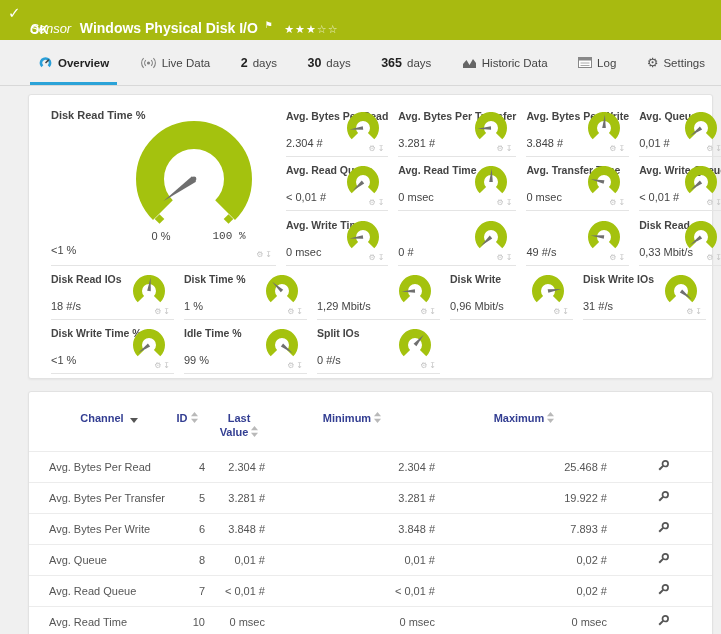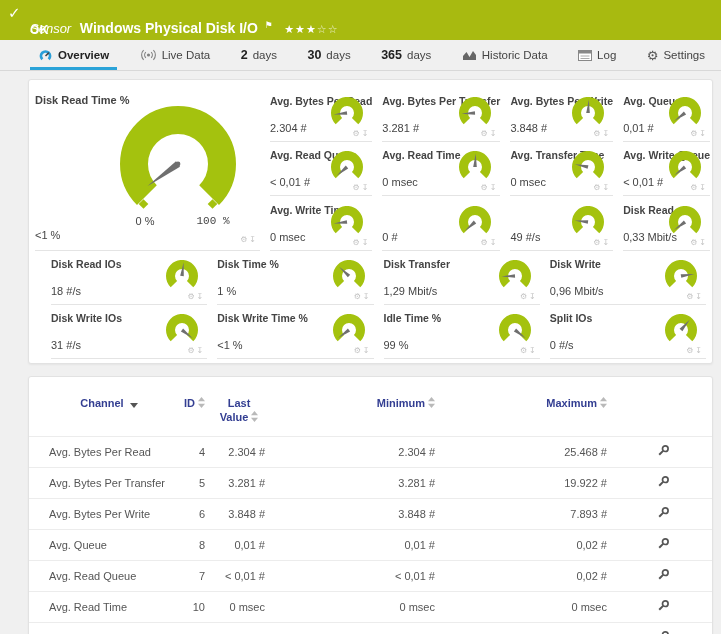--- a/index.html
+++ b/index.html
@@ -11,61 +11,61 @@
   .check { position:absolute; left:8px; top:4px; font-size:15px; font-weight:bold; }
   .title-line { position:absolute; left:30px; top:20px; white-space:nowrap; font-size:13px; }
   .title-line em { font-style:italic; font-weight:normal; margin-right:5px; }
   .title-line b { font-size:14px; font-weight:bold; }
   .flag { font-size:9px; vertical-align:super; margin-left:3px; }
   .stars { font-size:11px; margin-left:8px; letter-spacing:1px; }
   .stars .empty { opacity:.75; }
   .status-ok { position:absolute; left:30px; top:23px; font-size:12px; font-weight:bold; letter-spacing:.5px; }
 
   
-  .tabs { height:31px; background:#f0f0f0; border-bottom:1px solid #d8d8d8;
+  .tabs { height:46px; background:#f0f0f0; border-bottom:1px solid #d8d8d8;
           display:flex; align-items:stretch; justify-content:space-between;
           padding:0 16px 0 38px; }
   .tab { display:flex; align-items:center; gap:5px; position:relative; cursor:pointer;
          font-size:11.5px; color:#444; white-space:nowrap; }
   .tab.active { font-weight:bold; color:#222; }
   .tab.active::after { content:""; position:absolute; left:-8px; right:-8px; bottom:0;
                        height:3px; background:#2ba3d8; }
   .tab-num { font-weight:bold; color:#222; font-size:12.5px; }
   .gear-glyph { font-size:13px; color:#555; line-height:1; }
 
   
   .content { padding:8px 8px 0 28px; }
   .panel { background:#fff; border:1px solid #e2e2e2; border-radius:3px; box-shadow:0 1px 2px rgba(0,0,0,.05); }
-  .gauges-panel { padding:8px 6px 4px 6px; margin-bottom:12px; }
+  .gauges-panel { padding:8px 6px 4px 22px; margin-bottom:12px; }
 
   .top-flex { display:flex; }
   .big-cell { width:225px; min-width:225px; height:163px; position:relative;
               border-bottom:1px solid #e4e4e4; margin-right:10px; }
   .grid4 { flex:1; display:grid; grid-template-columns:repeat(4,1fr); column-gap:10px; }
-  .grid6 { display:grid; grid-template-columns:repeat(4,1fr); column-gap:10px;margin-left:16px; }
+  .grid6 { display:grid; grid-template-columns:repeat(5,1fr); column-gap:10px; }
   .mini-cell { position:relative; height:54px; border-bottom:1px solid #e4e4e4; overflow:visible; }
   .cell-title { display:block; padding-top:7px; font-size:10.5px; font-weight:bold; color:#444; white-space:nowrap; }
   .mini-cell svg.dial { position:absolute; right:3px; top:9px; }
   .cell-value { position:absolute; left:0; bottom:7px; font-size:11px; color:#444; white-space:nowrap; }
   .cell-icons { position:absolute; right:2px; bottom:3px; font-size:8px; color:#c4c4c4; letter-spacing:2px; cursor:pointer; }
 
   .big-title { display:block; padding-top:6px; font-size:11px; font-weight:bold; color:#444; }
   .big-dial { position:absolute; left:38px; top:12px; }
   .scale-label { position:absolute; top:127px; width:44px; text-align:center; font-size:11px; color:#444; }
   .scale-min { left:88px; } .scale-max { left:156px;font-family:Liberation Mono, monospace; }
   .big-value { position:absolute; left:0; bottom:9px; font-size:11px; color:#444; }
   .big-icons { position:absolute; right:2px; bottom:6px; font-size:8px; color:#c4c4c4; letter-spacing:2px; cursor:pointer; }
 
   
   .table-panel { padding:12px 0 0 0; }
   table { width:100%; border-collapse:collapse; table-layout:fixed; font-size:11px; }
   col.c1{width:140px;} col.c2{width:40px;} col.c3{width:60px;} col.c4{width:172px;} col.c5{width:172px;} col.c6{width:auto;}
   th { color:#333e92; font-weight:bold; vertical-align:top; padding:8px 0 10px 0; }
   th.left { text-align:center; padding-left:20px; }
-  th.right { text-align:right; }
+  th.right { text-align:center; }
   td { color:#555; padding:7px 0; border-top:1px solid #ececec; }
   td.left { text-align:left; padding-left:20px; }
   td.right { text-align:right; }
   td.center,th.center { text-align:center; }
   td.pad4, th.pad4 { padding-right:4px; }
   td.pad6, th.pad6 { padding-right:6px; }
   .sort-wrap { display:inline-block; vertical-align:-1px; margin-left:3px; }
   .two-line { line-height:1.25; }
   .wrench { cursor:pointer; display:inline-block; }
 </style>
@@ -274,21 +274,20 @@
         <div class="mini-cell">
           <span class="cell-title">Disk Time %</span>
           <svg class="dial" width="44" height="36" viewBox="0 0 44 36">
             <path d="M13.9 24.1 A11.5 11.5 0 1 1 30.1 24.1" fill="none" stroke="#a4c20e" stroke-width="9"></path>
             <polygon points="12.1,6.8 23.2,14.7 20.8,17.3" fill="#6f6f6f"></polygon>
           </svg>
           <span class="cell-value">1 %</span>
           <span class="cell-icons"><span>⚙</span><span>↧</span></span>
         </div>
         <div class="mini-cell">
-          <span class="cell-title">Disk Transfer</span>
           <svg class="dial" width="44" height="36" viewBox="0 0 44 36">
             <path d="M13.9 24.1 A11.5 11.5 0 1 1 30.1 24.1" fill="none" stroke="#a4c20e" stroke-width="9"></path>
             <polygon points="8.5,16.5 21.9,14.2 22.1,17.8" fill="#6f6f6f"></polygon>
           </svg>
           <span class="cell-value">1,29 Mbit/s</span>
           <span class="cell-icons"><span>⚙</span><span>↧</span></span>
         </div>
         <div class="mini-cell">
           <span class="cell-title">Disk Write</span>
           <svg class="dial" width="44" height="36" viewBox="0 0 44 36">

